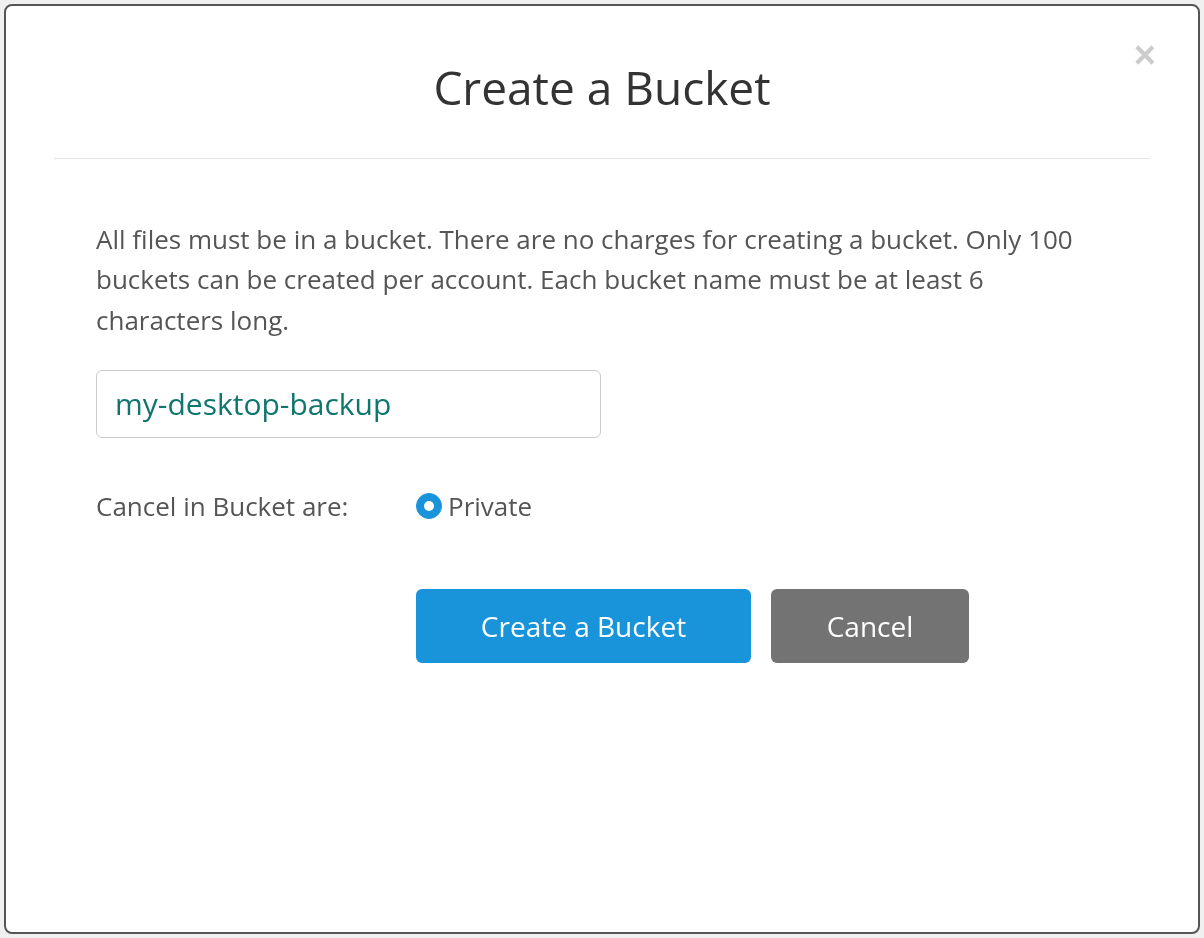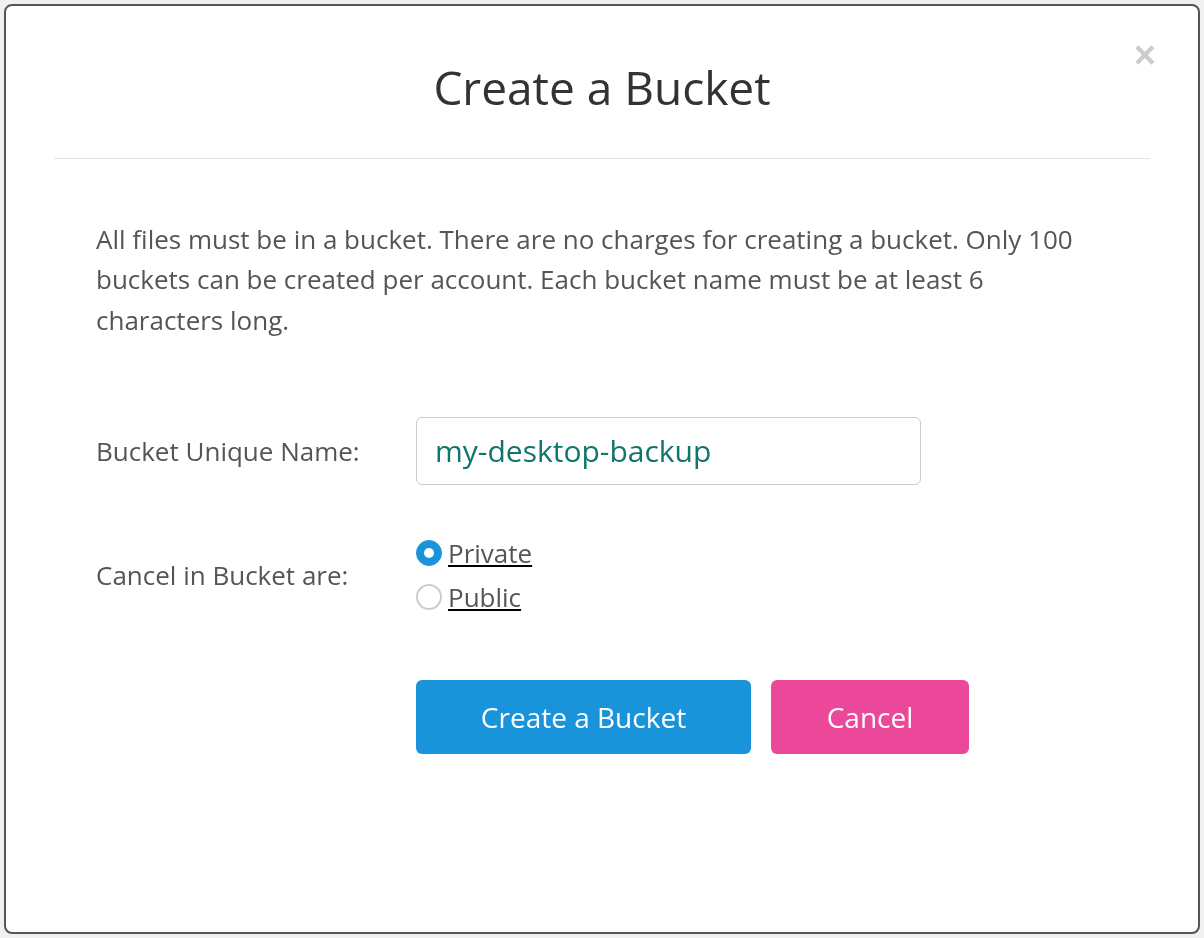--- a/index.html
+++ b/index.html
@@ -51,21 +51,21 @@
       border-top: 1px solid #e5e5e5;
       margin: 0 48px;
     }
     .modal-body {
       padding: 60px 90px 40px 90px;
     }
     .description {
       font-size: 26px;
       color: #555555;
       line-height: 1.55;
-      margin-bottom: 77px;
+      margin-bottom: 30px;
     }
     .form-row {
       display: flex;
       align-items: center;
       margin-bottom: 50px;
     }
     .form-label {
       width: 320px;
       font-size: 26px;
       color: #555555;
@@ -81,22 +81,21 @@
       font-size: 30px;
       color: #0f766e;
       border: 1px solid #cccccc;
       border-radius: 6px;
       font-family: inherit;
       outline: none;
     }
     .radio-group {
       display: flex;
       flex-direction: column;
-      gap: 8px;
-      text-decoration: underline;
+      gap: 36px;
     }
     .radio-option {
       display: flex;
       align-items: center;
       font-size: 26px;
       color: #555555;
       cursor: pointer;
     }
     .radio-circle {
       width: 26px;
@@ -142,59 +141,54 @@
       display: flex;
       align-items: center;
       justify-content: center;
     }
     .btn-primary {
       background: #1994da;
       color: #ffffff;
       min-width: 335px;
     }
     .btn-secondary {
-      background: #ec4899;
+      background: #737373;
       color: #ffffff;
       min-width: 198px;
     }
   </style>
 </head>
 <body>
 
 <div class="modal">
   <div class="close-btn">×</div>
 
   <div class="modal-header">
     <h1 class="modal-title">Create a Bucket</h1>
   </div>
 
   <hr class="divider">
 
   <div class="modal-body">
     <p class="description">All files must be in a bucket. There are no charges for creating a bucket. Only 100 buckets can be created per account. Each bucket name must be at least 6 characters long.</p>
 
     <div class="form-row">
-      <div class="form-label">Bucket Unique Name:</div>
       <div class="form-control-wrap">
         <input type="text" class="text-input" value="my-desktop-backup" style="">
       </div>
     </div>
 
     <div class="form-row">
       <div class="form-label">Cancel in Bucket are:</div>
       <div class="form-control-wrap">
         <div class="radio-group">
           <label class="radio-option">
             <span class="radio-circle selected"></span>
             <span>Private</span>
           </label>
-          <label class="radio-option">
-            <span class="radio-circle unselected"></span>
-            <span>Public</span>
-          </label>
         </div>
       </div>
     </div>
 
     <div class="button-row">
       <button class="btn btn-primary">Create a Bucket</button>
       <button class="btn btn-secondary">Cancel</button>
     </div>
   </div>
 </div>

